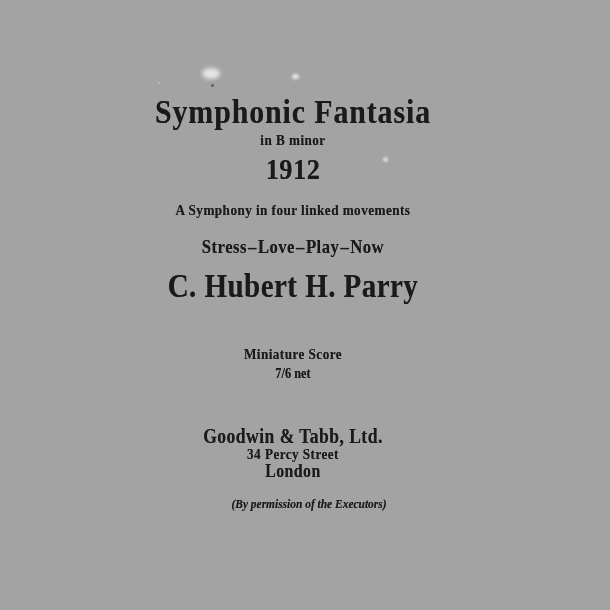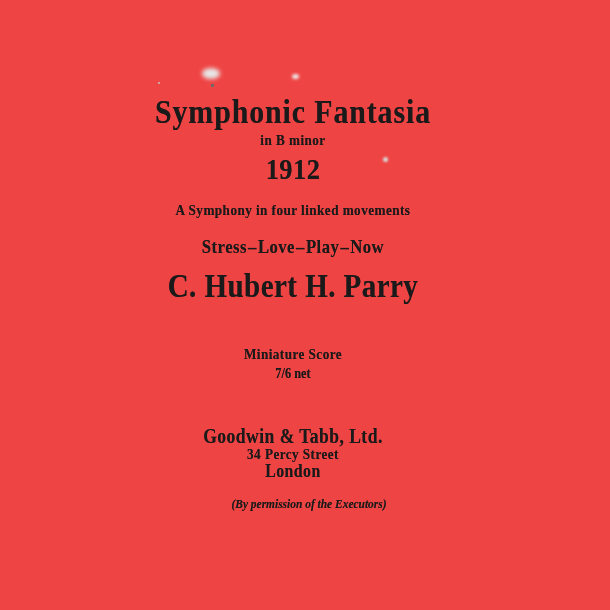--- a/index.html
+++ b/index.html
@@ -4,21 +4,21 @@
 <style>
   html, body {
     margin: 0;
     padding: 0;
     background: #ffffff;
   }
   .page {
     position: relative;
     width: 610px;
     height: 610px;
-    background: #ef4444;
+    background: #a3a3a3;
     overflow: hidden;
     font-family: "Liberation Serif", "DejaVu Serif", serif;
     color: #1a1a1a;
   }
   
   .sheet {
     position: absolute;
     left: 0;
     top: 0;
     width: 586px;

